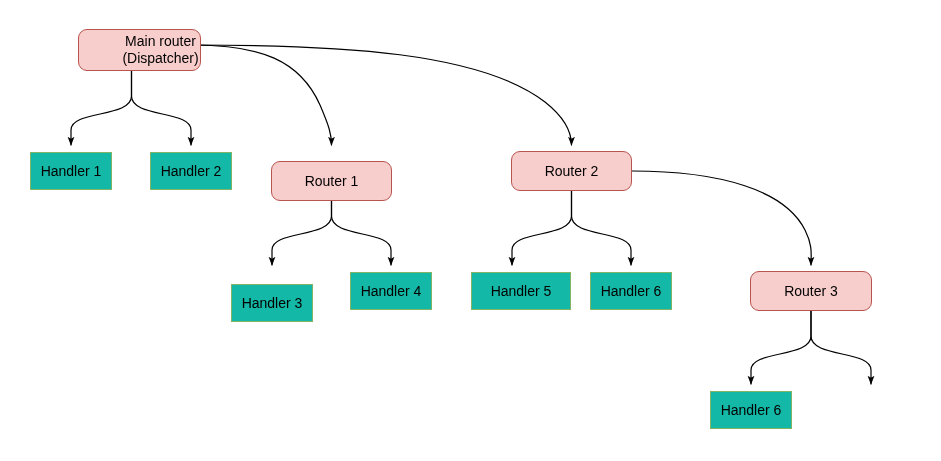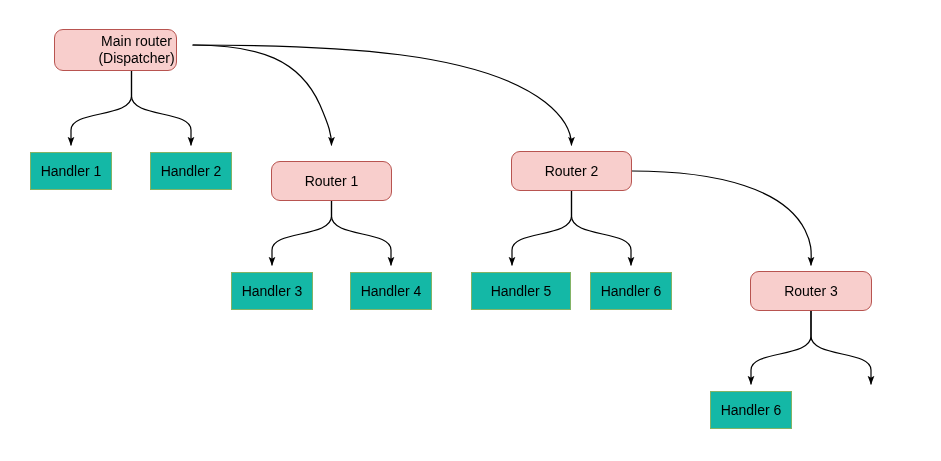--- a/index.html
+++ b/index.html
@@ -73,42 +73,42 @@
         <path d="M 331.5 191 L 331.5 216 C 331.5 238 272 230 272 250 L 272 265" marker-end="url(#arrowhead)"></path>
         <path d="M 331.5 191 L 331.5 216 C 331.5 238 391 230 391 250 L 391 265" marker-end="url(#arrowhead)"></path>
         <path d="M 571.5 191 L 571.5 216 C 571.5 238 512 230 512 250 L 512 265" marker-end="url(#arrowhead)"></path>
         <path d="M 571.5 191 L 571.5 216 C 571.5 238 631 230 631 250 L 631 265" marker-end="url(#arrowhead)"></path>
         <path d="M 632 171 C 720 171 785 190 805 230 C 813 246 811 255 811 265" marker-end="url(#arrowhead)"></path>
         <path d="M 811 311 L 811 336 C 811 358 751 350 751 370 L 751 384" marker-end="url(#arrowhead)"></path>
         <path d="M 811 311 L 811 336 C 811 358 871 350 871 370 L 871 384" marker-end="url(#arrowhead)"></path>
       </g>
   </svg>
 
-  <div class="node node-router" style="left:54px; top:29px; width:123px; height:42px;padding-left:42px;">
+  <div class="node node-router" style="left:78px; top:29px; width:123px; height:42px;padding-left:42px;">
     <span class="node-label">Main router
 (Dispatcher)</span>
   </div>
 
   <div class="node node-handler" style="left:30px; top:152px; width:82px; height:38px;">
     <span class="node-label">Handler 1</span>
   </div>
 
   <div class="node node-handler" style="left:150px; top:152px; width:82px; height:38px;">
     <span class="node-label">Handler 2</span>
   </div>
 
   <div class="node node-router" style="left:271px; top:161px; width:121px; height:40px;border-radius:9px;">
     <span class="node-label">Router 1</span>
   </div>
 
   <div class="node node-router" style="left:511px; top:151px; width:121px; height:40px;">
     <span class="node-label">Router 2</span>
   </div>
 
-  <div class="node node-handler" style="left:231px; top:272px; width:82px; height:38px;">
+  <div class="node node-handler" style="left:231px; top:284px; width:82px; height:38px;">
     <span class="node-label">Handler 3</span>
   </div>
 
   <div class="node node-handler" style="left:350px; top:272px; width:82px; height:38px;">
     <span class="node-label">Handler 4</span>
   </div>
 
   <div class="node node-handler" style="left:471px; top:272px; width:100px; height:38px;">
     <span class="node-label">Handler 5</span>
   </div>

